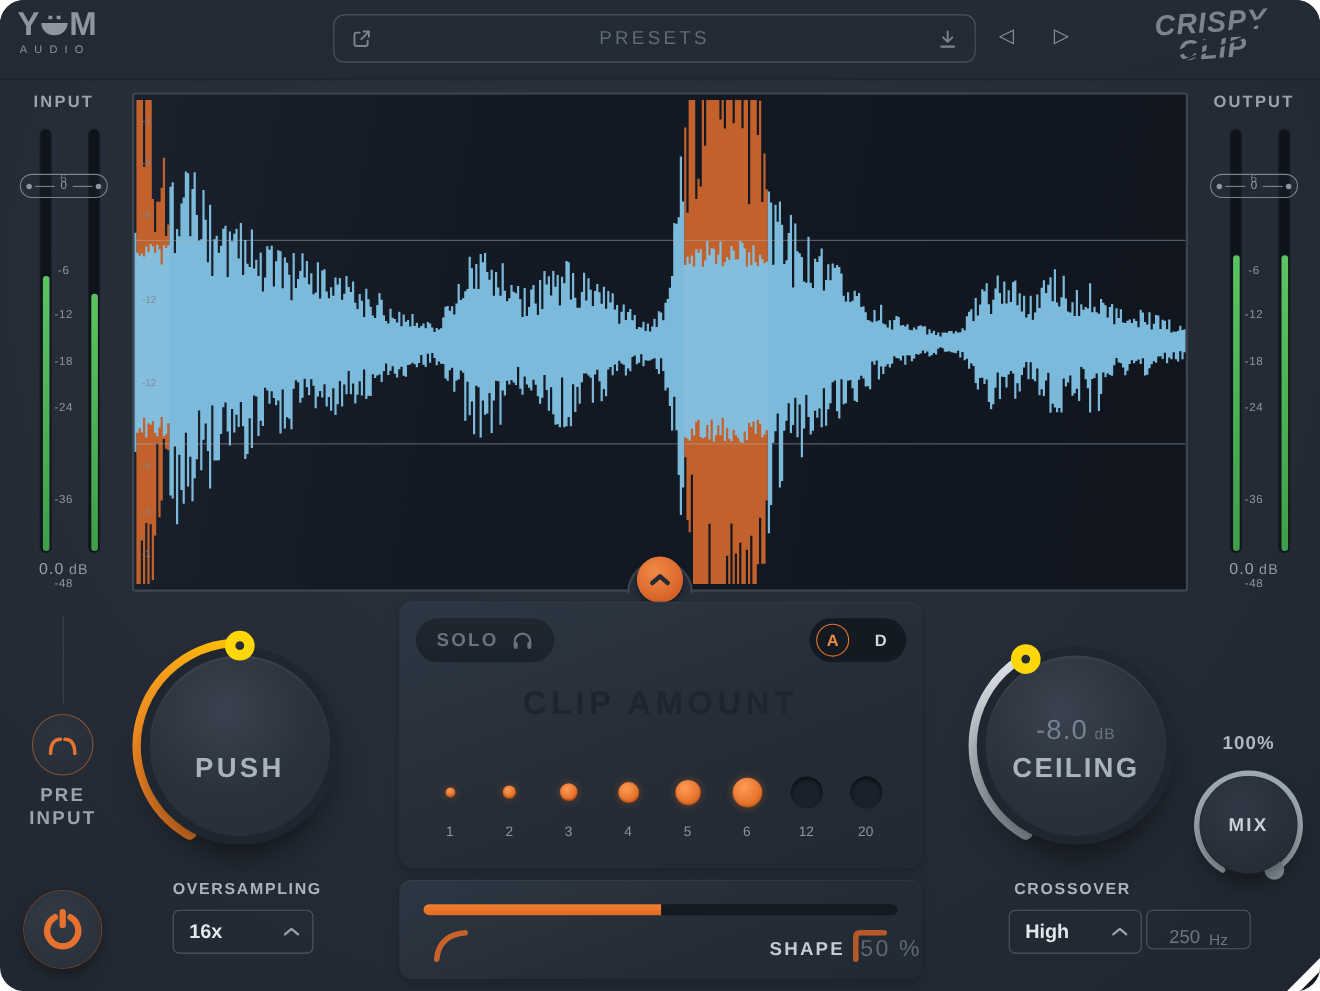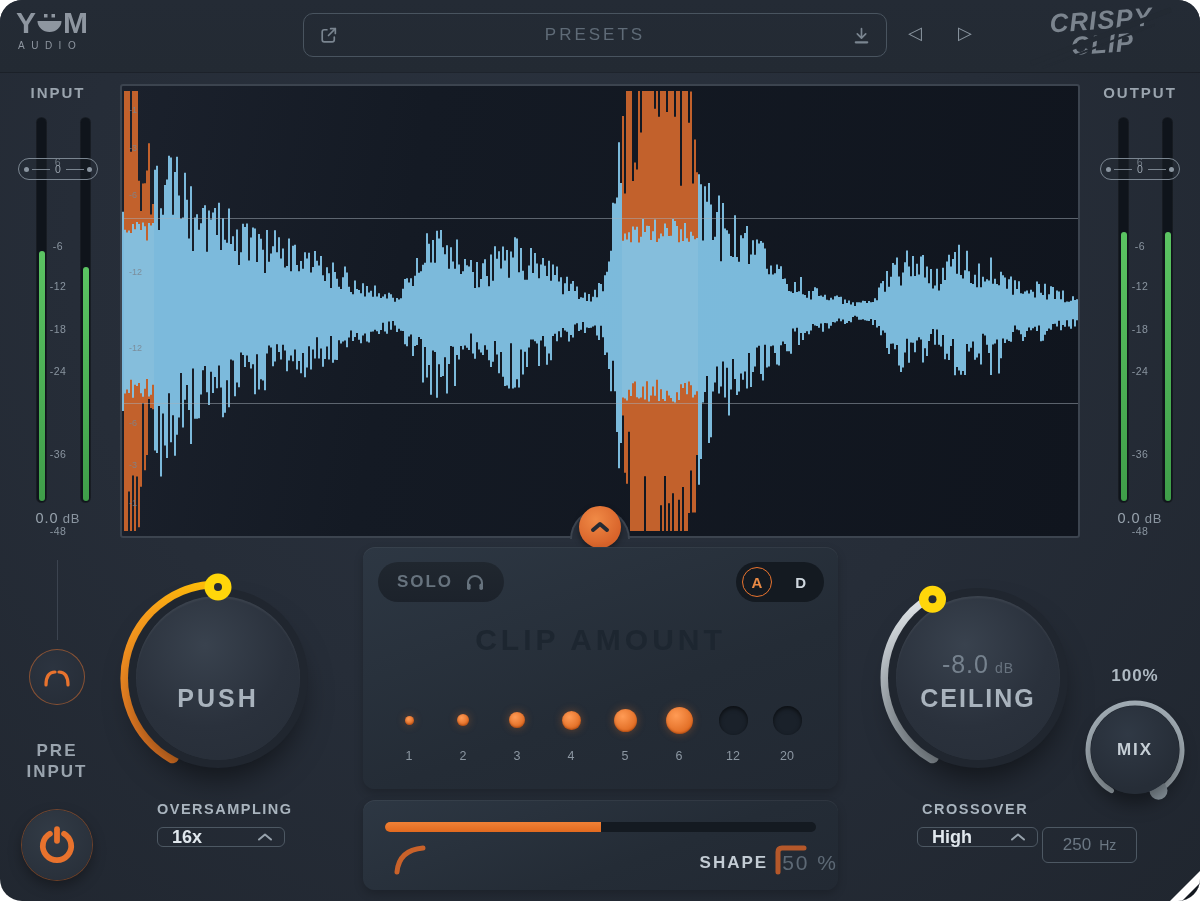--- a/index.html
+++ b/index.html
@@ -45,36 +45,36 @@
   .gridline{position:absolute;left:0;width:100%;height:1px;background:rgba(165,175,185,.5);}
   .wscale{position:absolute;left:7px;top:0;width:24px;height:100%;}
   .wscale span{position:absolute;transform:translateY(-50%);color:#7a8590;font-size:9px;opacity:.85;}
   .notch{position:absolute;left:570px;top:509px;width:60px;height:30px;border:2px solid #3c444f;border-bottom:none;border-radius:30px 30px 0 0;background:#272e39;box-sizing:border-box;}
   .wave-btn{position:absolute;left:579px;top:506px;width:42px;height:42px;border-radius:50%;
     background:radial-gradient(circle at 40% 32%,#f08a46,#d8632a 70%);display:flex;align-items:center;justify-content:center;box-shadow:0 3px 6px rgba(0,0,0,.4);}
   
   .connector{position:absolute;left:57px;top:560px;width:1px;height:80px;background:#3c4450;}
   .prefilter-btn{position:absolute;left:29px;top:649px;width:56px;height:56px;border-radius:50%;border:1px solid rgba(232,115,46,.5);
     background:radial-gradient(circle at 42% 35%,#2c3440,#252c36);display:flex;align-items:center;justify-content:center;box-sizing:border-box;}
-  .prefilter-label{position:absolute;left:7px;top:712px;width:100px;text-align:center;color:#9aa4ae;font-size:17px;letter-spacing:2px;line-height:21px;font-weight:bold;margin-top:28px;}
+  .prefilter-label{position:absolute;left:7px;top:712px;width:100px;text-align:center;color:#9aa4ae;font-size:17px;letter-spacing:2px;line-height:21px;font-weight:bold;}
   .power-btn{position:absolute;left:22px;top:810px;width:70px;height:70px;border-radius:50%;
     background:radial-gradient(circle at 42% 35%,#323b46,#262d37);box-shadow:0 0 0 1px rgba(232,115,46,.4), 0 6px 14px rgba(0,0,0,.35);
     display:flex;align-items:center;justify-content:center;}
   
   .knob-face{position:absolute;width:164px;height:164px;border-radius:50%;
     background:radial-gradient(circle at 42% 30%,#39424e,#2a313c 55%,#262d37);
     box-shadow:0 0 0 8px #20262f, 0 18px 30px rgba(0,0,0,.5), inset 0 2px 2px rgba(255,255,255,.06);}
   .knob-face .val{position:absolute;top:54px;width:100%;text-align:center;color:#76828e;font-size:25px;letter-spacing:1px;}
   .knob-face .val .u{font-size:14px;color:#68737f;margin-left:6px;}
   .knob-face .lbl{position:absolute;top:88px;width:100%;text-align:center;color:#a9b3bd;font-size:25px;font-weight:bold;letter-spacing:3px;}
   .arc-svg{position:absolute;width:220px;height:220px;pointer-events:none;}
   .small-label{color:#a9b4be;font-weight:bold;font-size:14.5px;letter-spacing:1.5px;}
-  .dropdown{position:absolute;height:20px;border:1.2px solid #4d5863;border-radius:6px;display:flex;align-items:center;justify-content:space-between;
+  .dropdown{position:absolute;height:40px;border:1.2px solid #4d5863;border-radius:6px;display:flex;align-items:center;justify-content:space-between;
     box-sizing:border-box;padding:0 12px 0 14px;color:#e0e7ed;font-size:18px;font-weight:bold;}
-  .valuebox{position:absolute;height:36px;border:1.2px solid #4d5863;border-radius:6px;display:flex;align-items:center;justify-content:center;
+  .valuebox{position:absolute;height:36px;border:1.2px solid #4d5863;border-radius:6px;display:flex;align-items:flex-end;justify-content:center;
     box-sizing:border-box;color:#6b7783;font-size:17px;gap:8px;}
   .valuebox .u{font-size:14px;}
   
   .mix-face{position:absolute;left:1091px;top:706px;width:88px;height:88px;border-radius:50%;
     background:radial-gradient(circle at 42% 32%,#303945,#262d37 70%);box-shadow:0 10px 18px rgba(0,0,0,.4);
     display:flex;align-items:center;justify-content:center;color:#c6cfd6;font-size:17px;font-weight:bold;letter-spacing:2px;}
   .mix-label{position:absolute;left:1091px;top:666px;width:88px;text-align:center;color:#aeb9c2;font-size:17px;font-weight:bold;letter-spacing:1px;}
   
   .panel{position:absolute;left:363px;width:475px;border-radius:12px;background:linear-gradient(160deg,#2d3743 0%,#242c36 60%,#222933 100%);
     box-shadow:inset 0 1px 0 rgba(255,255,255,.05), 0 4px 10px rgba(0,0,0,.2);}

